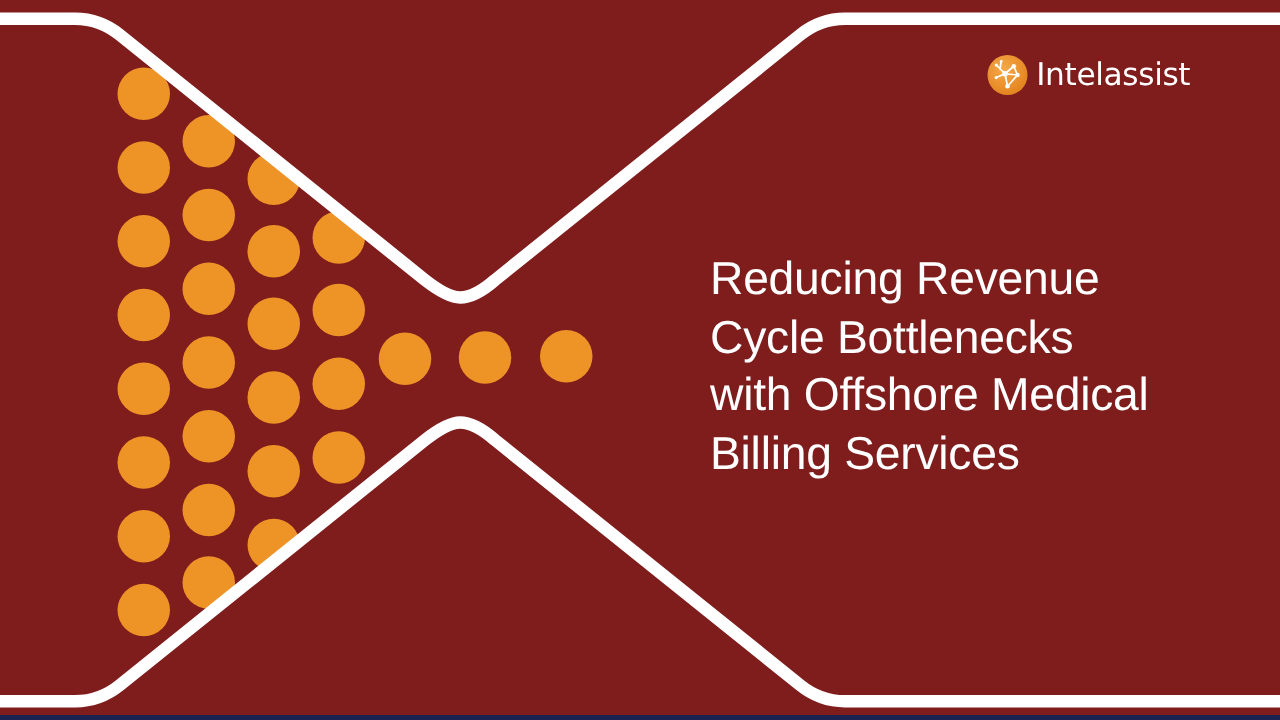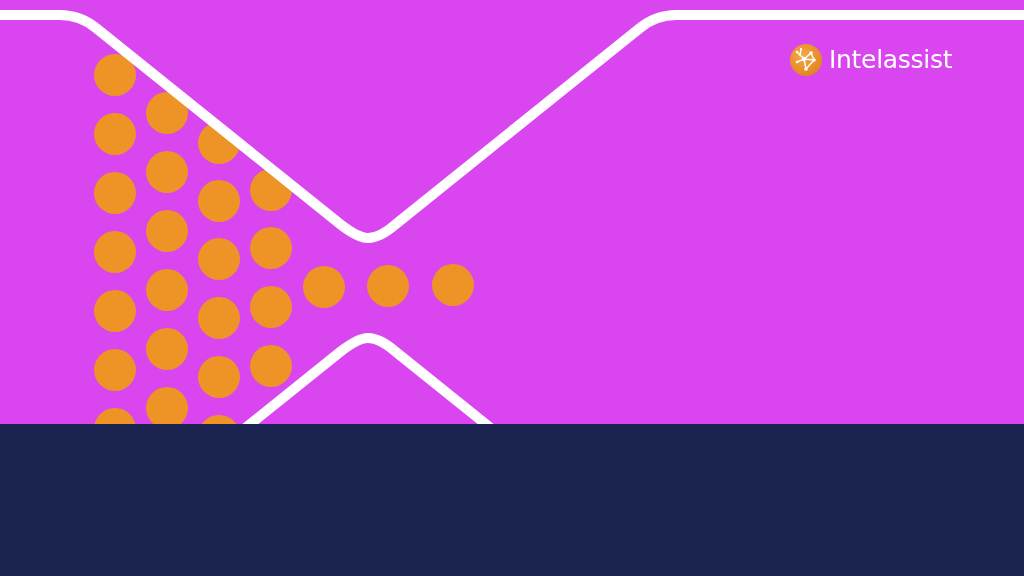--- a/index.html
+++ b/index.html
@@ -3,23 +3,23 @@
   <meta charset="utf-8">
   <style>
     html, body {
       margin: 0;
       padding: 0;
       background: #1B2350;
     }
     .canvas {
       position: relative;
       width: 1024px;
-      height: 424px;
+      height: 572px;
       overflow: hidden;
-      background: #d946ef;
+      background: #7f1d1d;
     }
     .art {
       position: absolute;
       left: 0;
       top: 0;
       width: 1024px;
       height: 576px;
     }
     .logo {
       position: absolute;
@@ -133,13 +133,19 @@
         <circle cx="25" cy="17" r="1.8"></circle>
         <circle cx="17" cy="26" r="1.8"></circle>
         <circle cx="8" cy="9" r="1.3"></circle>
         <circle cx="8" cy="19" r="1.3"></circle>
         <circle cx="12" cy="6" r="1.1"></circle>
       </g>
     </svg>
     <span class="logo-text">Intelassist</span>
   </div>
 
+  <h1 class="headline">
+    <span>Reducing Revenue</span>
+    <span>Cycle Bottlenecks</span>
+    <span>with Offshore Medical</span>
+    <span>Billing Services</span>
+  </h1>
 </div>
 
 </body></html>

